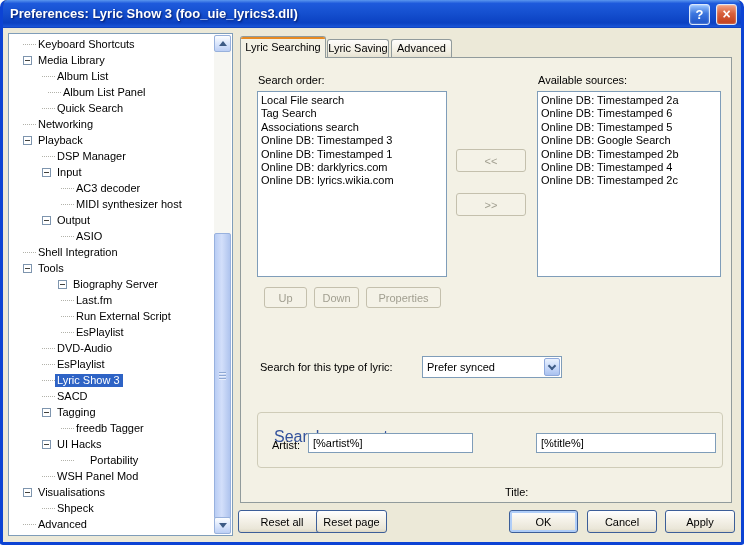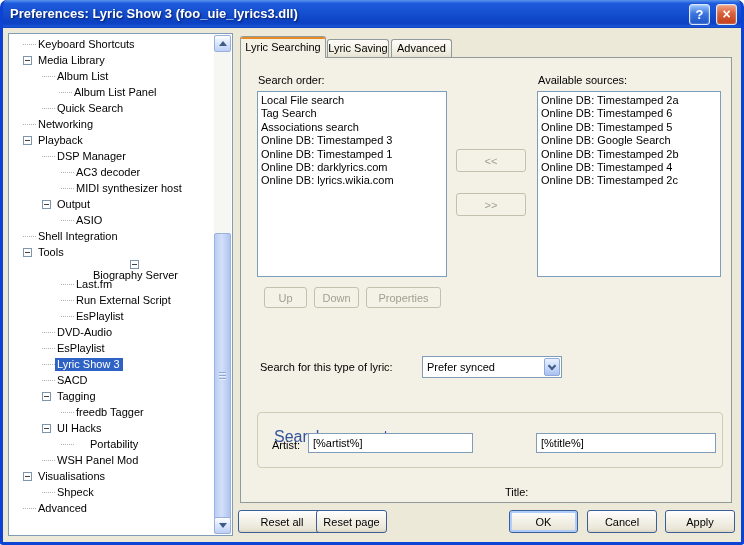--- a/index.html
+++ b/index.html
@@ -108,40 +108,44 @@
             <span class="tlabel">Keyboard Shortcuts</span>
           </div>
           <div class="trow" style="padding-left: 14px;">
             <span class="expander"></span>
             <span class="tlabel">Media Library</span>
           </div>
           <div class="trow" style="padding-left: 33px;">
             <span class="dash"></span>
             <span class="tlabel">Album List</span>
           </div>
-          <div class="trow" style="padding-left: 50px;">
+          <div class="trow" style="padding-left: 39px;">
             <span class="dash"></span>
             <span class="tlabel">Album List Panel</span>
           </div>
           <div class="trow" style="padding-left: 33px;">
             <span class="dash"></span>
             <span class="tlabel">Quick Search</span>
           </div>
           <div class="trow" style="padding-left: 14px;">
             <span class="dash"></span>
             <span class="tlabel">Networking</span>
           </div>
           <div class="trow" style="padding-left: 14px;">
             <span class="expander"></span>
             <span class="tlabel">Playback</span>
           </div>
           <div class="trow" style="padding-left: 33px;">
             <span class="dash"></span>
             <span class="tlabel">DSP Manager</span>
           </div>
+          <div class="trow" style="padding-left: 33px;">
+            <span class="expander"></span>
+            <span class="tlabel">Input</span>
+          </div>
           <div class="trow" style="padding-left: 52px;">
             <span class="dash"></span>
             <span class="tlabel">AC3 decoder</span>
           </div>
           <div class="trow" style="padding-left: 52px;">
             <span class="dash"></span>
             <span class="tlabel">MIDI synthesizer host</span>
           </div>
           <div class="trow" style="padding-left: 33px;">
             <span class="expander"></span>
@@ -152,21 +156,21 @@
             <span class="tlabel">ASIO</span>
           </div>
           <div class="trow" style="padding-left: 14px;">
             <span class="dash"></span>
             <span class="tlabel">Shell Integration</span>
           </div>
           <div class="trow" style="padding-left: 14px;">
             <span class="expander"></span>
             <span class="tlabel">Tools</span>
           </div>
-          <div class="trow" style="padding-left: 49px; flex-direction: column;">
+          <div class="trow" style="padding-left: 49px;">
             <span class="expander"></span>
             <span class="tlabel">Biography Server</span>
           </div>
           <div class="trow" style="padding-left: 52px;">
             <span class="dash"></span>
             <span class="tlabel">Last.fm</span>
           </div>
           <div class="trow" style="padding-left: 52px;">
             <span class="dash"></span>
             <span class="tlabel">Run External Script</span>

